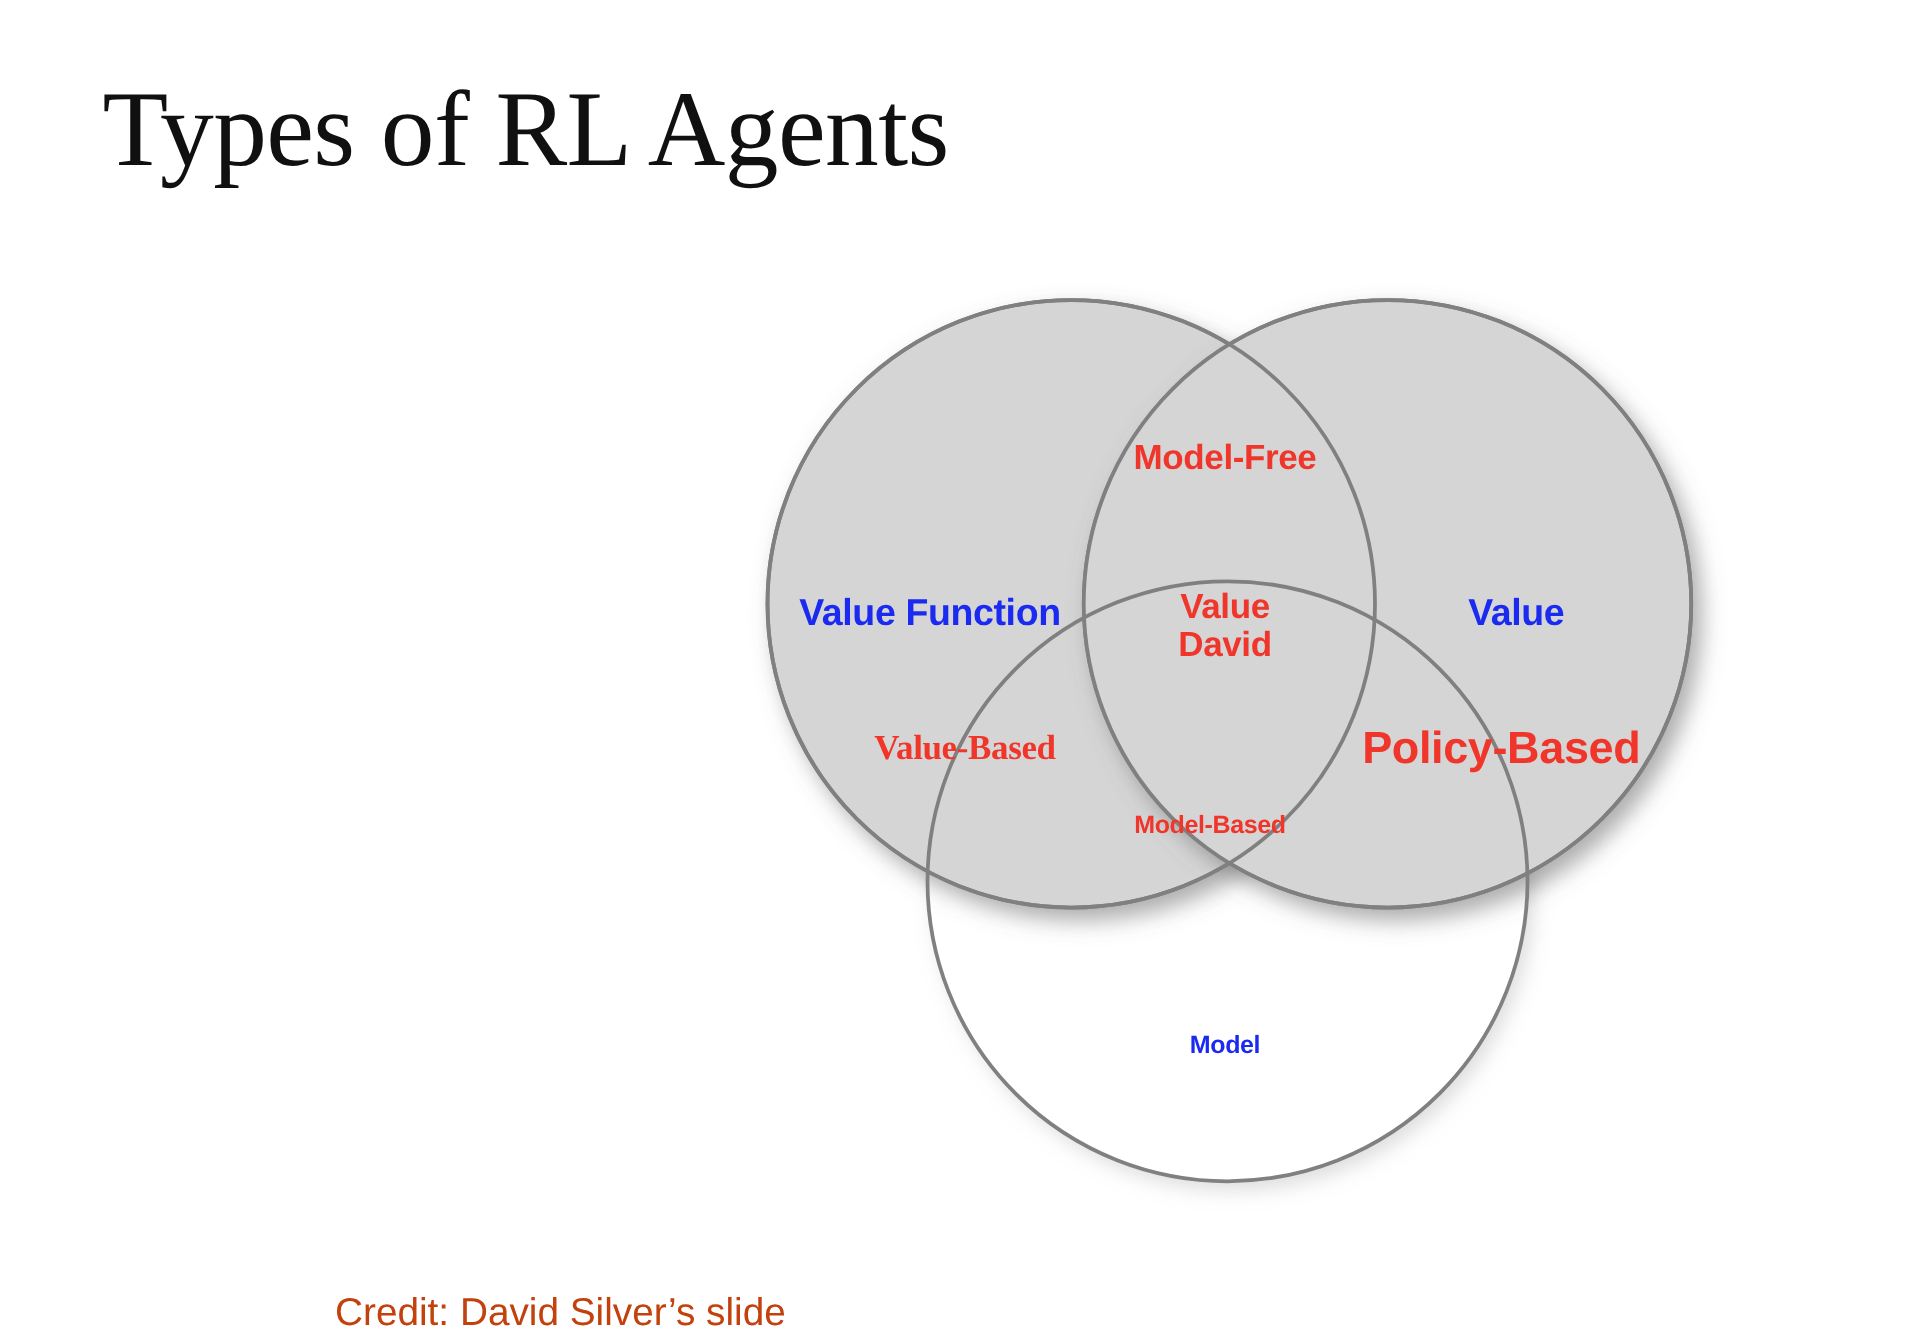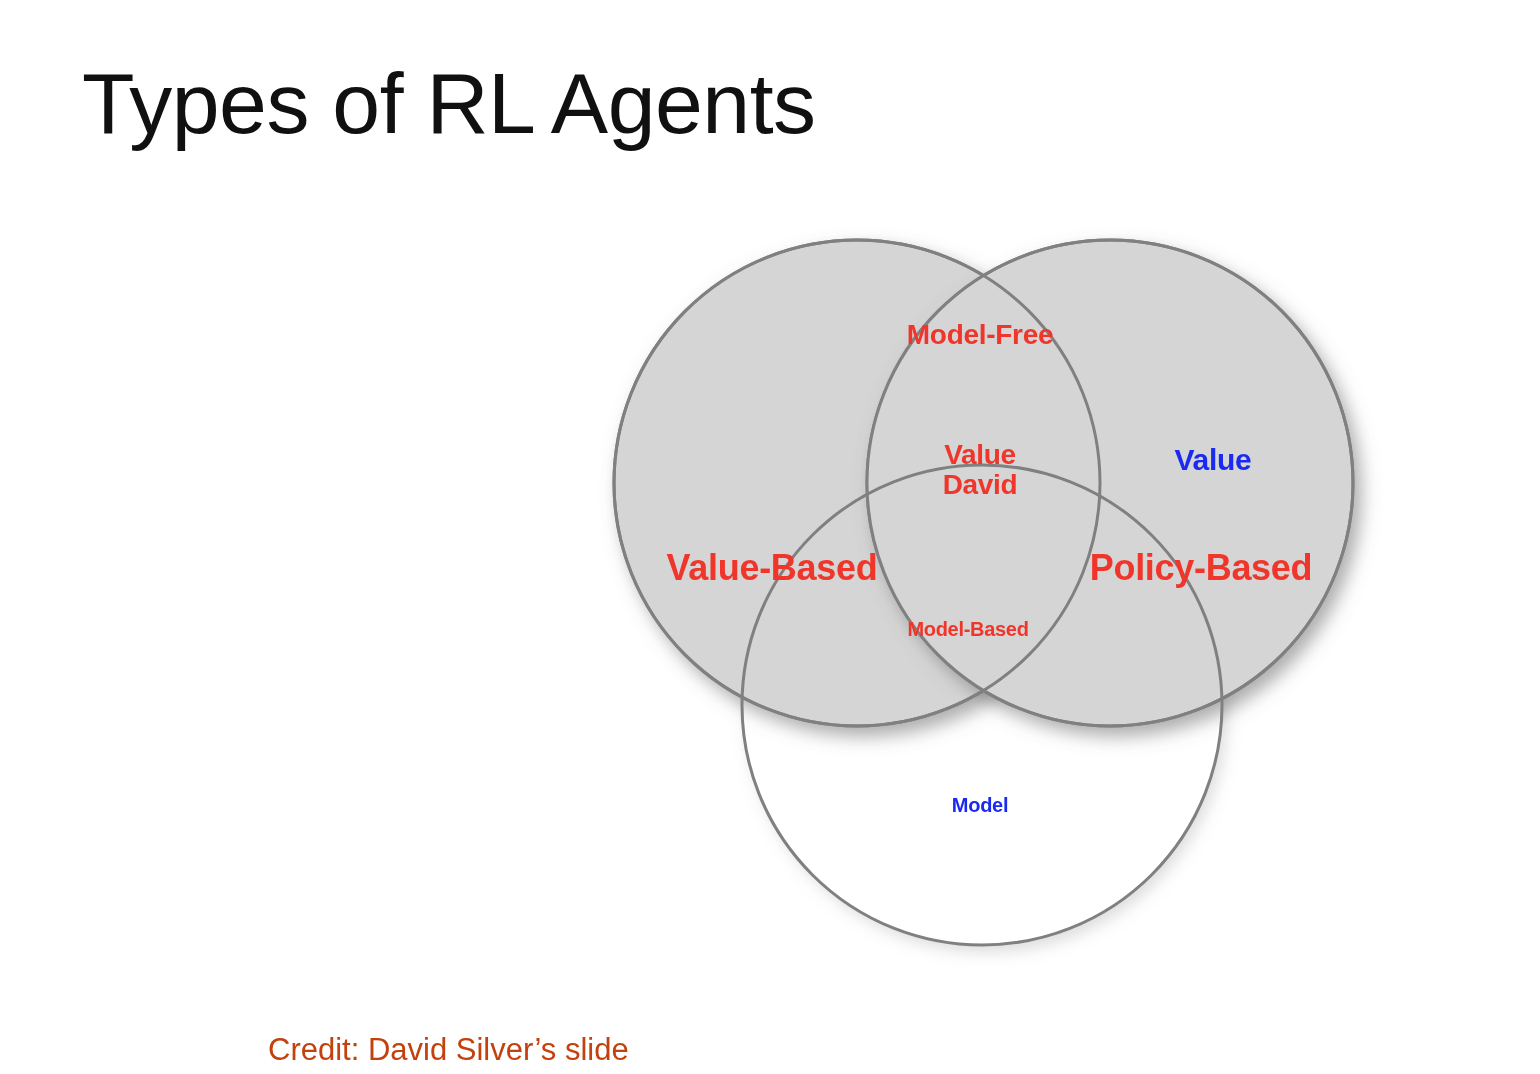--- a/index.html
+++ b/index.html
@@ -15,21 +15,21 @@
     overflow: hidden;
     font-family: "Liberation Sans", sans-serif;
     -webkit-font-smoothing: antialiased;
   }
 
   
   #slide-title {
     position: absolute;
     left: 82px;
     top: 58px;
-    font-family: Liberation Sans, sans-serif;
+    font-family: Liberation Serif, serif;
     font-size: 86px;
     font-weight: 300;
     letter-spacing: -0.5px;
     color: #101010;
     line-height: 1.05;
     white-space: nowrap;
   }
 
   
   #credit-line {
@@ -63,30 +63,31 @@
   
   .venn-label {
     position: absolute;
     font-family: "Liberation Sans", sans-serif;
     font-weight: bold;
     white-space: nowrap;
     transform: translate(-50%, -50%);
     text-align: center;
     line-height: 1.08;
     letter-spacing: -0.3px;
+    margin-top: 31px;
   }
   .label-blue  { color: #1a2af0; }
   .label-red   { color: #f0352a; }
 
   .lbl-value-function { left: 744px; top: 460px; font-size: 30px; }
   .lbl-policy         { left: 1213px; top: 460px; font-size: 30px; }
   .lbl-model          { left: 980px;  top: 806px; font-size: 20px; }
   .lbl-model-free     { left: 980px;  top: 335px; font-size: 28px; }
   .lbl-actor-critic   { left: 980px;  top: 470px; font-size: 28px; }
-  .lbl-value-based    { left: 772px;  top: 568px; font-size: 36px; }
+  .lbl-value-based    { left: 772px;  top: 568px; font-size: 28px; font-family: Liberation Serif, serif; }
   .lbl-policy-based   { left: 1201px; top: 568px; font-size: 36px; }
   .lbl-model-based    { left: 968px;  top: 630px; font-size: 20px; }
 </style>
 </head>
 <body>
 
 <div id="slide-title">Types of RL Agents</div>
 
 <div id="venn-diagram">
 
@@ -110,20 +111,21 @@
       <circle cx="857" cy="483" r="243"></circle>
     </clipPath>
     <circle cx="1110" cy="483" r="243" fill="#d5d5d5" stroke="none" clip-path="url(#clip-left)"></circle>
 
     <circle cx="857" cy="483" r="243" fill="none" stroke="#808080" stroke-width="3"></circle>
     <circle cx="1110" cy="483" r="243" fill="none" stroke="#808080" stroke-width="3"></circle>
 
     <circle cx="982" cy="705" r="240" fill="none" stroke="#808080" stroke-width="3"></circle>
   </svg>
 
+  <div class="venn-label label-blue lbl-value-function">Value Function</div>
 
   <div class="venn-label label-blue lbl-policy">Value</div>
 
   <div class="venn-label label-blue lbl-model">Model</div>
 
   <div class="venn-label label-red lbl-model-free">Model-Free</div>
 
   <div class="venn-label label-red lbl-actor-critic">
     <div>Value</div>
     <div>David</div>

